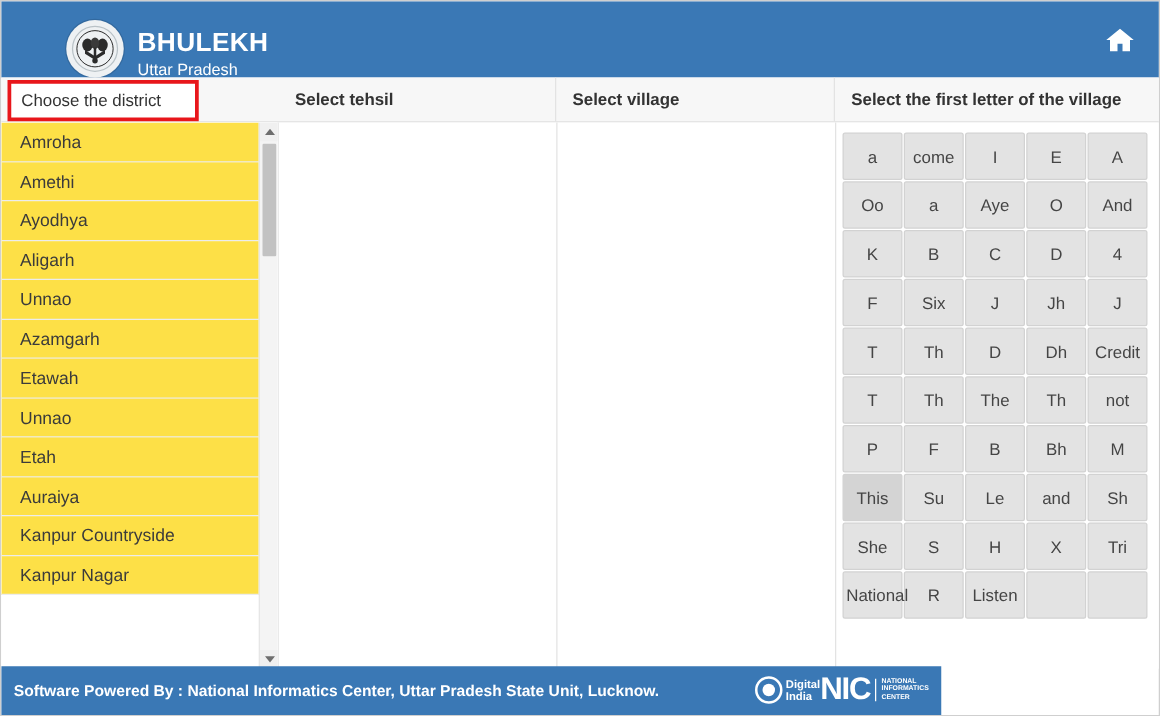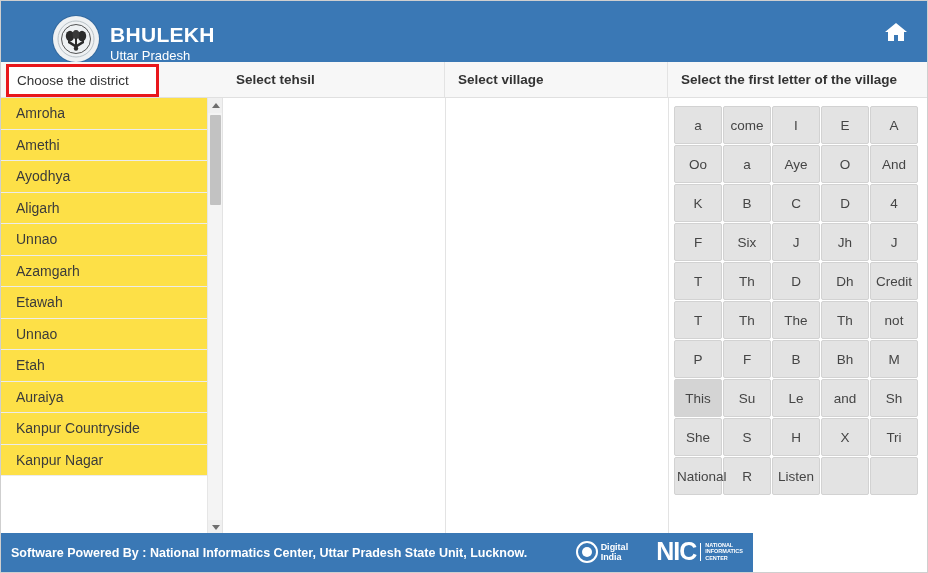--- a/index.html
+++ b/index.html
@@ -172,21 +172,21 @@
     width: 752px; height: 39px;
     background: #3a78b5;
     display: flex; align-items: center;
   }
   .footer-text {
     color: #ffffff; font-size: 12.5px; font-weight: bold;
     margin-left: 10px;
   }
   .footer-logos {
     position: absolute; right: 10px; top: 4px;
-    display: flex; align-items: center; gap: 28px;
+    display: flex; align-items: center; gap: 0;
   }
   .di-logo { display: flex; align-items: center; gap: 3px; }
   .di-mark {
     width: 22px; height: 22px; border-radius: 50%;
     border: 2px solid #ffffff;
     position: relative;
   }
   .di-mark::after {
     content: ""; position: absolute;
     left: 4px; top: 4px; width: 10px; height: 10px;

